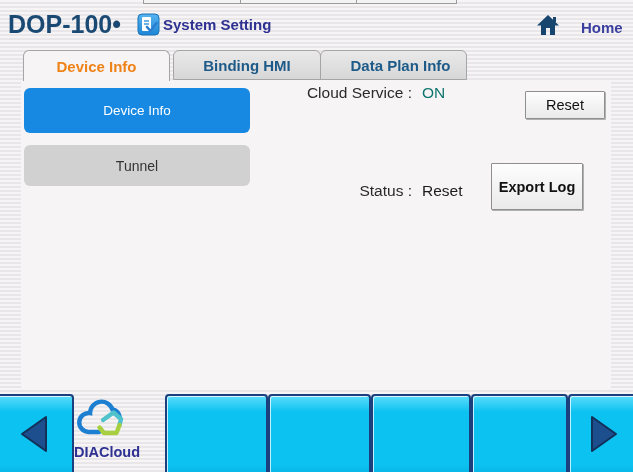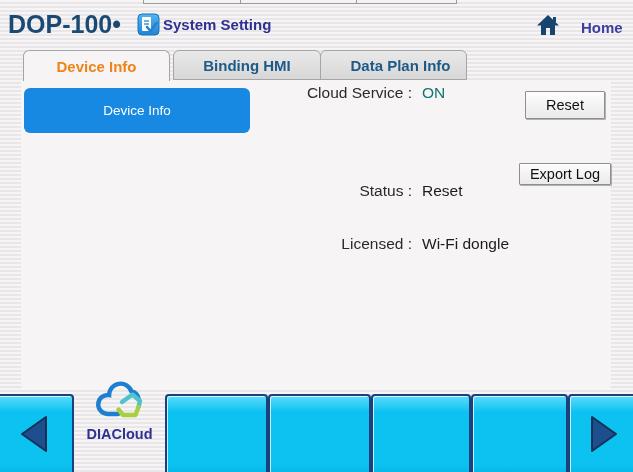--- a/index.html
+++ b/index.html
@@ -60,38 +60,38 @@
   .row1{top:2px;} .row2{top:100px;} .row3{top:153px;}
 
   .action-btn{
     position:absolute; box-sizing:border-box;
     background:linear-gradient(180deg,#fdfdfd,#ebeaeb);
     border:1px solid #8f8f8f; box-shadow:1px 1px 0 rgba(120,120,120,.55);
     display:flex; align-items:center; justify-content:center;
     font-size:14.5px; color:#111; cursor:pointer; border-radius:1px;
   }
   .btn-reset{left:504px; top:11px; width:80px; height:28px;}
-  .btn-export{left:498px; top:83px; width:92px; height:22px;}
+  .btn-export{left:470px; top:83px; width:92px; height:47px;font-weight:bold;}
 
   
   .nav-btn{
     position:absolute; top:394px; height:84px; box-sizing:border-box;
     background:linear-gradient(180deg,#5cdcfa 0%,#0cc2f1 20%,#0cc2f1 86%,#05b2e2 100%);
     border:2px solid #1c3f7d; border-radius:4px;
     box-shadow:inset 1px 1px 0 rgba(255,255,255,.75);
     display:flex; align-items:center; justify-content:center; cursor:pointer;
   }
   .nav-prev{left:-6px; width:80px;}
   .nav-next{left:568px; width:72px;}
   .nav-b1{left:165px; width:103px;}
   .nav-b2{left:268px; width:103px;}
   .nav-b3{left:371px; width:100px;}
   .nav-b4{left:471px; width:97px;}
   .diacloud-cell{
-    position:absolute; left:74px; top:376px; width:91px; height:78px; text-align:center;
+    position:absolute; left:74px; top:394px; width:91px; height:78px; text-align:left;
   }
   .diacloud-cell svg{margin-top:4px;}
   .diacloud-label{font-size:14.5px; font-weight:bold; color:#2e3192; margin-top:-2px;}
 </style>
 </head>
 <body>
 
 <div class="screen">
 
   <div class="top-partial">
@@ -129,32 +129,29 @@
     <span class="home-label">Home</span>
   </div>
 
   <div class="tab tab1 active">Device Info</div>
   <div class="tab tab2">Binding HMI</div>
   <div class="tab tab3">Data Plan Info</div>
 
   <div class="panel">
 
     <div class="side-btn primary">Device Info</div>
+    <div class="side-btn secondary">Tunnel</div>
 
     <div class="info-row row1">
       <span class="lbl">Cloud Service :</span>
       <span class="val val-blue">ON</span>
     </div>
     <div class="info-row row2">
       <span class="lbl">Status :</span>
       <span class="val">Reset</span>
-    </div>
-    <div class="info-row row3">
-      <span class="lbl">Licensed :</span>
-      <span class="val">Wi-Fi dongle</span>
     </div>
 
     <div class="action-btn btn-reset">Reset</div>
     <div class="action-btn btn-export">Export Log</div>
   </div>
 
   <div class="nav-btn nav-prev">
     <span>
       <svg width="36" height="42" viewBox="0 0 36 42">
         <polygon points="30,4 30,38 6,21" fill="#1d4f8f" stroke="#123058" stroke-width="2" stroke-linejoin="round"></polygon>

